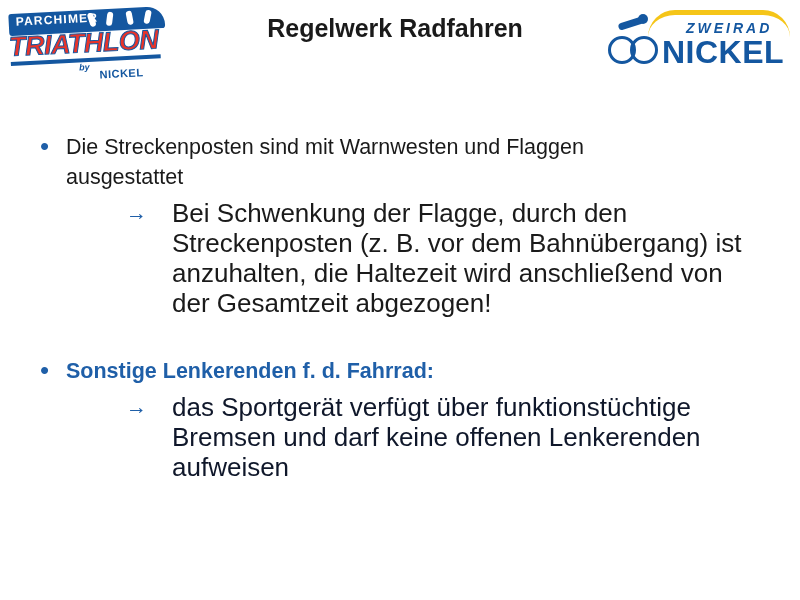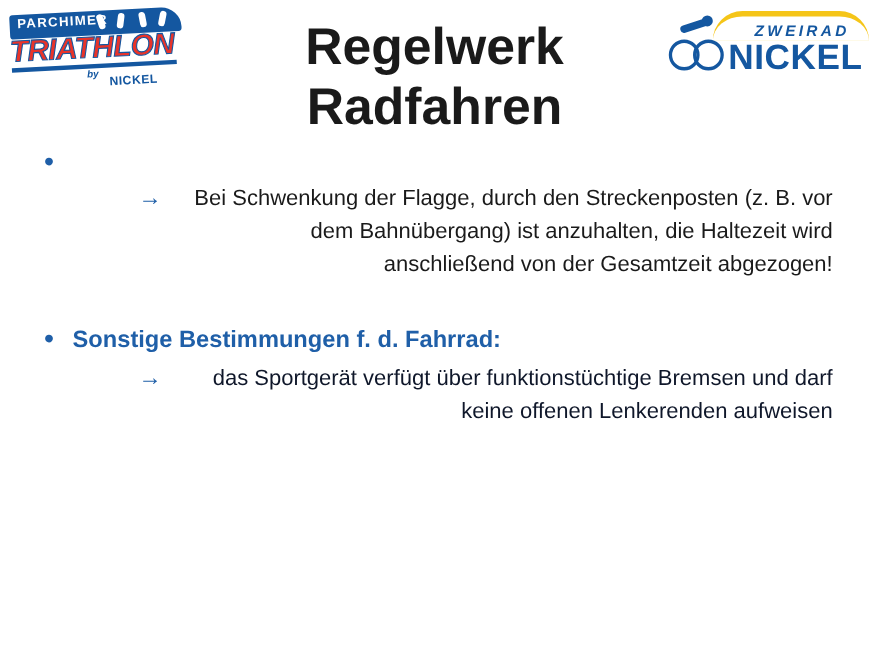--- a/index.html
+++ b/index.html
@@ -108,21 +108,21 @@
   .logo-left .figures span:nth-child(2) { left: 22px; transform: rotate(10deg); }
   .logo-left .figures span:nth-child(3) { left: 42px; transform: rotate(-8deg); }
   .logo-left .figures span:nth-child(4) { left: 60px; transform: rotate(14deg); }
 
   .slide-title {
     position: absolute;
     left: 175px;
     top: 14px;
     width: 440px;
     text-align: center;
-    font-size: 47px;
+    font-size: 25px;
     font-weight: bold;
     color: #1a1a1a;
     font-family: "Liberation Sans", sans-serif;
   }
 
   .logo-right {
     position: absolute;
     right: 8px;
     top: 8px;
     width: 190px;
@@ -233,25 +233,24 @@
     margin-top: 6px;
   }
   .bullet-l2 .arrow {
     color: #1f5fa8;
     font-size: 21px;
     line-height: 30px;
     width: 46px;
     flex: 0 0 46px;
   }
   .bullet-l2 .txt {
-    font-size: 20px;
+    font-size: 26px;
     line-height: 30px;
     color: #1a1a1a;
     max-width: 585px;
-    text-align: right;
   }
   .bullet-l2.accent .txt {
     color: #0f172a;
   }
 
   .gap {
     height: 38px;
   }
 </style>
 </head>
@@ -287,32 +286,33 @@
     <div class="zweirad">ZWEIRAD</div>
     <div class="nickel">NICKEL</div>
   </div>
 
 </div>
 
 <div class="content">
 
   <div class="bullet-l1">
     <div class="dot">•</div>
+    <div class="txt">Die Streckenposten sind mit Warnwesten und Flaggen ausgestattet</div>
   </div>
 
   <div class="bullet-l2">
     <div class="arrow">→</div>
     <div class="txt">Bei Schwenkung der Flagge, durch den Streckenposten (z. B. vor dem Bahnübergang) ist anzuhalten, die Haltezeit wird anschließend von der Gesamtzeit abgezogen!</div>
   </div>
 
   <div class="gap"></div>
 
   <div class="bullet-l1 accent">
     <div class="dot">•</div>
-    <div class="txt">Sonstige Bestimmungen  f. d. Fahrrad:</div>
+    <div class="txt">Sonstige Lenkerenden  f. d. Fahrrad:</div>
   </div>
 
   <div class="bullet-l2 accent">
     <div class="arrow">→</div>
     <div class="txt">das Sportgerät verfügt über funktionstüchtige Bremsen und darf keine offenen Lenkerenden aufweisen</div>
   </div>
 
 </div>
 
 </body></html>

